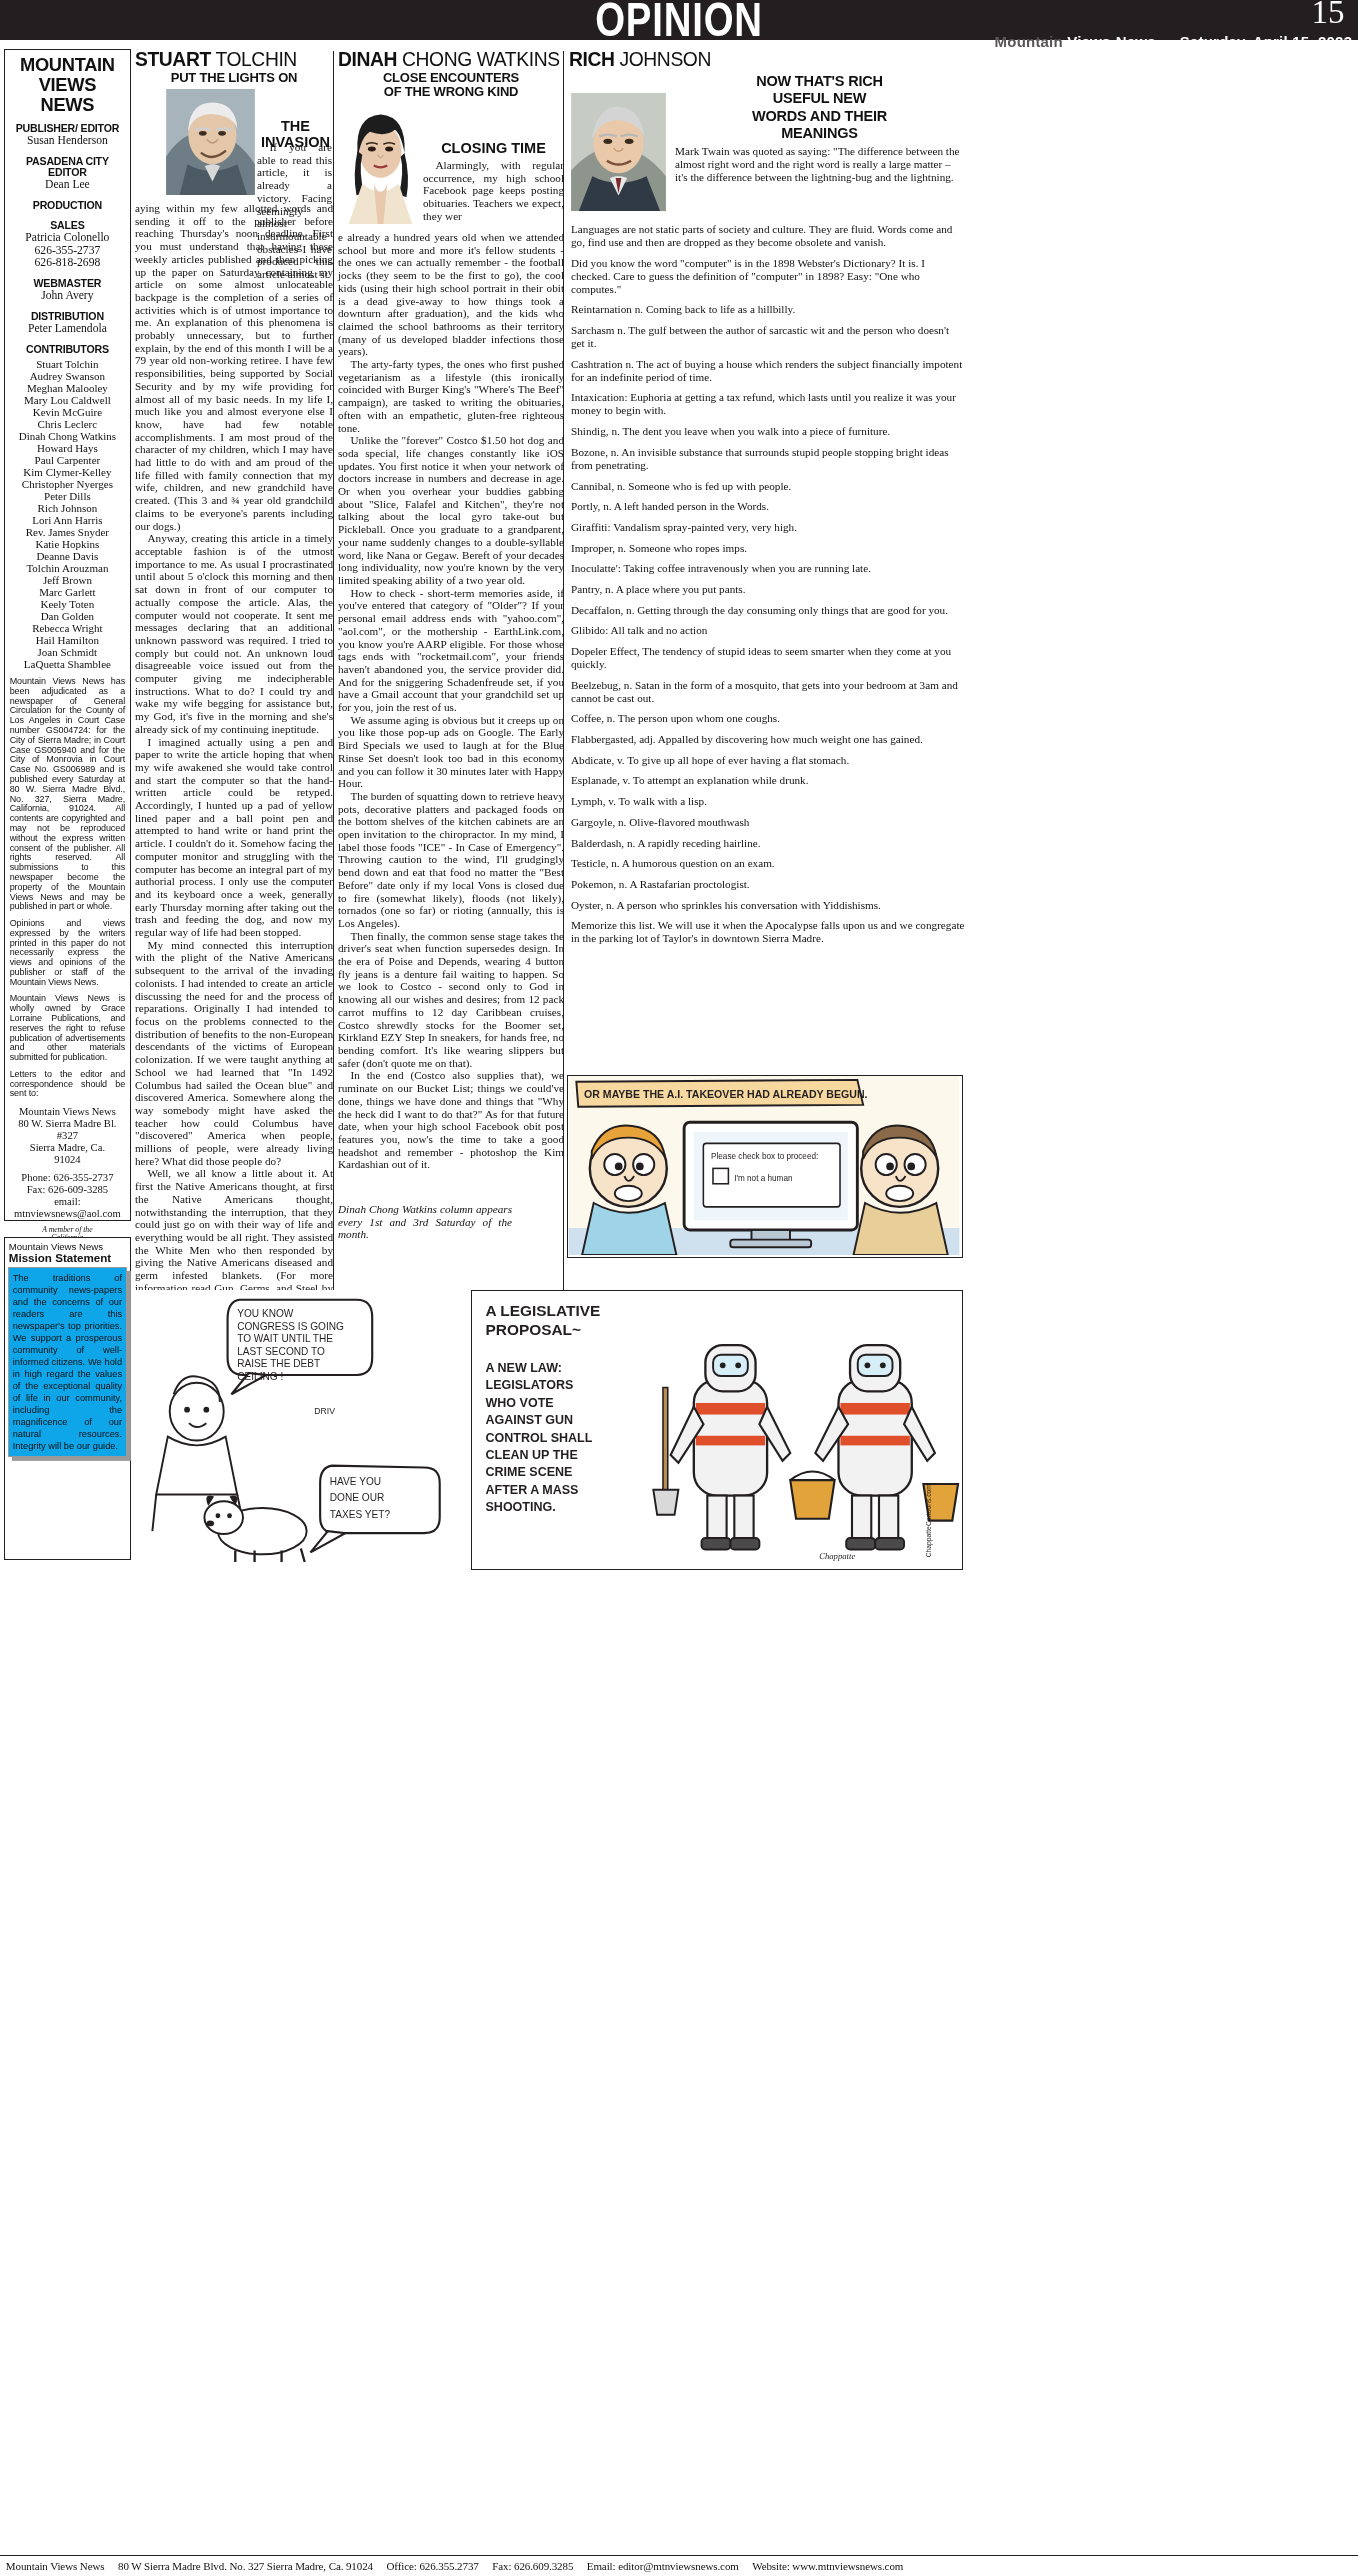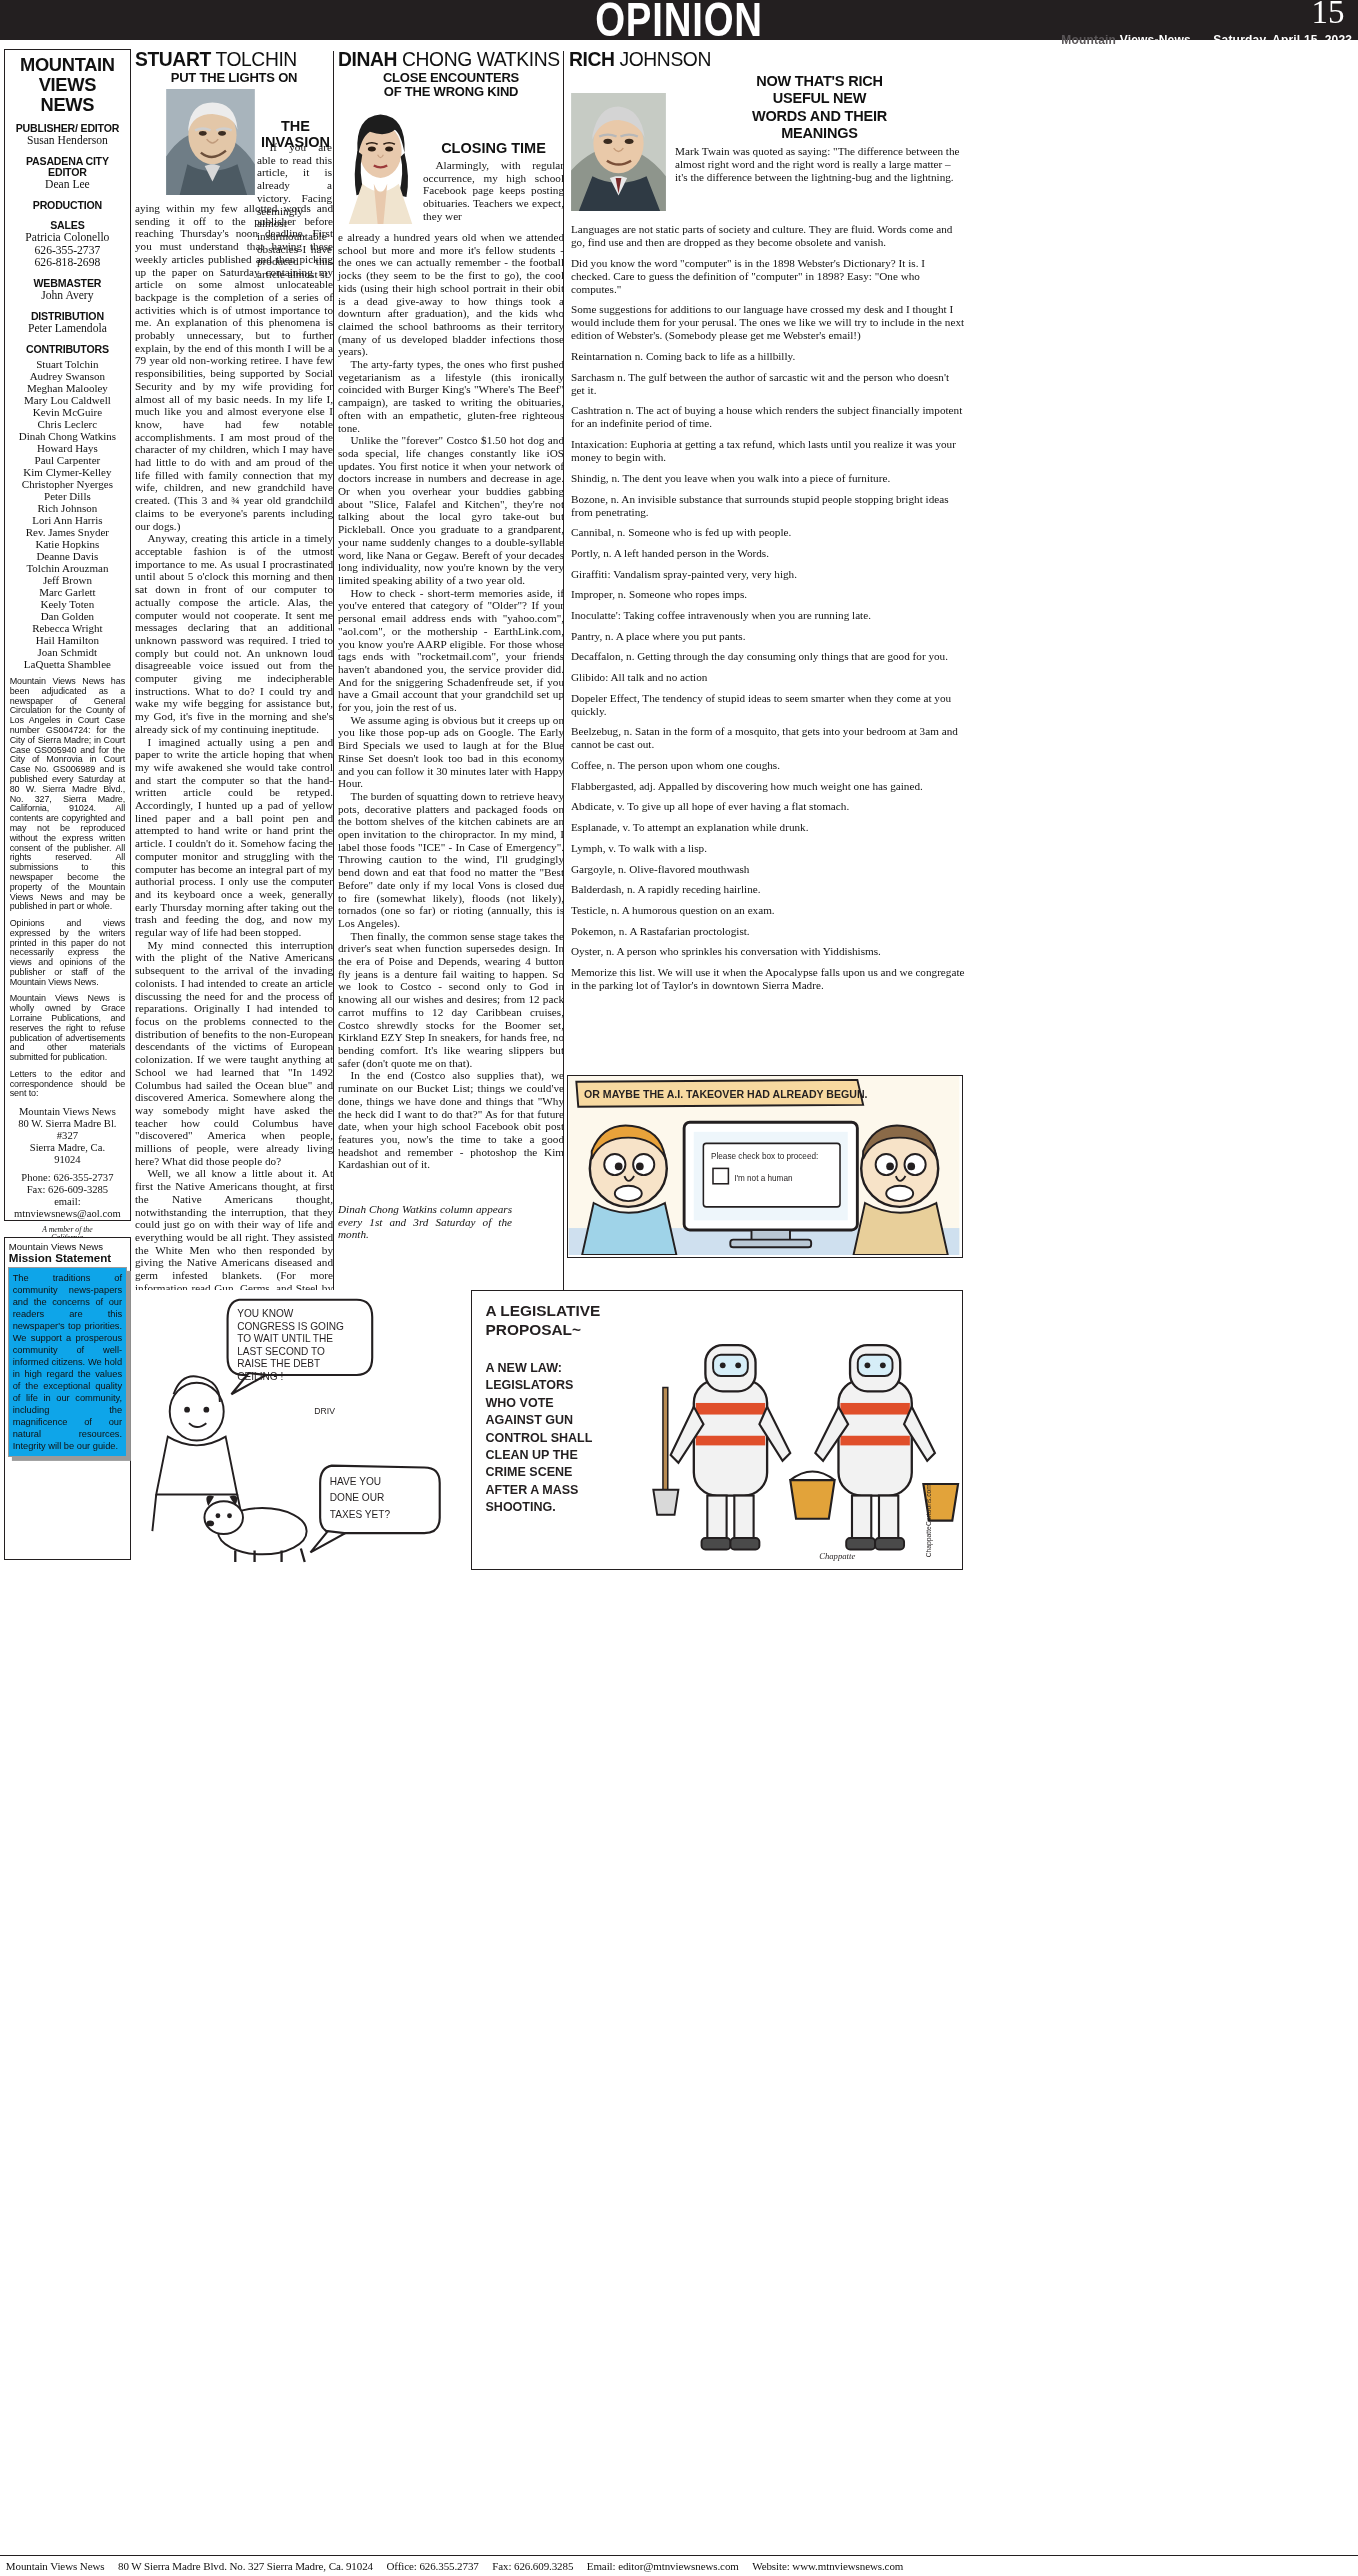--- a/index.html
+++ b/index.html
@@ -34,21 +34,21 @@
     color:#fff;
     font-family:"Liberation Serif", serif;
     font-size:33px;
     line-height:33px;
   }
   .banner-masthead {
     position:absolute; right:5.8px; top:33px;
     color:#fff;
     font-family:"Liberation Sans", sans-serif;
     font-weight:bold;
-    font-size:12px;
+    font-size:15px;
     white-space:nowrap;
     letter-spacing:0.2px;
   }
   .banner-masthead .mt-dim { color:#5a5658; }
   .banner-masthead .sp { display:inline-block; width:15.4px; }
 
   
   .page { position:absolute; left:0; top:45px; width:1358px; height:2531px; }
 
   
@@ -455,21 +455,20 @@
       <path d="M46 88 L49 104 L52 88 Z" fill="#7b2a2a"></path>
     </svg>
   </div>
 
   <div class="rich-col" style="left:675px; top:100px; width:289px;" id="rich-intro">
       <p>Mark Twain was quoted as saying: "The difference between the almost right word and the right word is really a large matter – it's the difference between the lightning-bug and the lightning.</p>
     </div>
   <div class="rich-col" style="left:571px; top:178px; width:394px; height:859px;" id="rich-body">
       <p>Languages are not static parts of society and culture. They are fluid. Words come and go, find use and then are dropped as they become obsolete and vanish.</p>
       <p>Did you know the word "computer" is in the 1898 Webster's Dictionary? It is. I checked. Care to guess the definition of "computer" in 1898?  Easy: "One who computes."</p>
-      <p>Some suggestions for additions to our language have crossed my desk and I thought I would include them for your perusal. The ones we like we will try to include in the next edition of Webster's. (Somebody please get me Webster's email!)</p>
       <p>Reintarnation n. Coming back to life as a hillbilly.</p>
       <p>Sarchasm n. The gulf between the author of sarcastic wit and the person who doesn't get it.</p>
       <p>Cashtration n. The act of buying a house which renders the subject financially impotent for an indefinite period of time.</p>
       <p>Intaxication:  Euphoria at getting a tax refund, which lasts until you realize it was your money to begin with.</p>
       <p>Shindig, n. The dent you leave when you walk into a piece of furniture.</p>
       <p>Bozone, n. An invisible substance that surrounds stupid people stopping bright ideas from penetrating.</p>
       <p>Cannibal, n. Someone who is fed up with people.</p>
       <p>Portly, n. A left handed person in the Words.</p>
       <p>Giraffiti: Vandalism spray-painted very, very high.</p>
       <p>Improper, n. Someone who ropes imps.</p>

